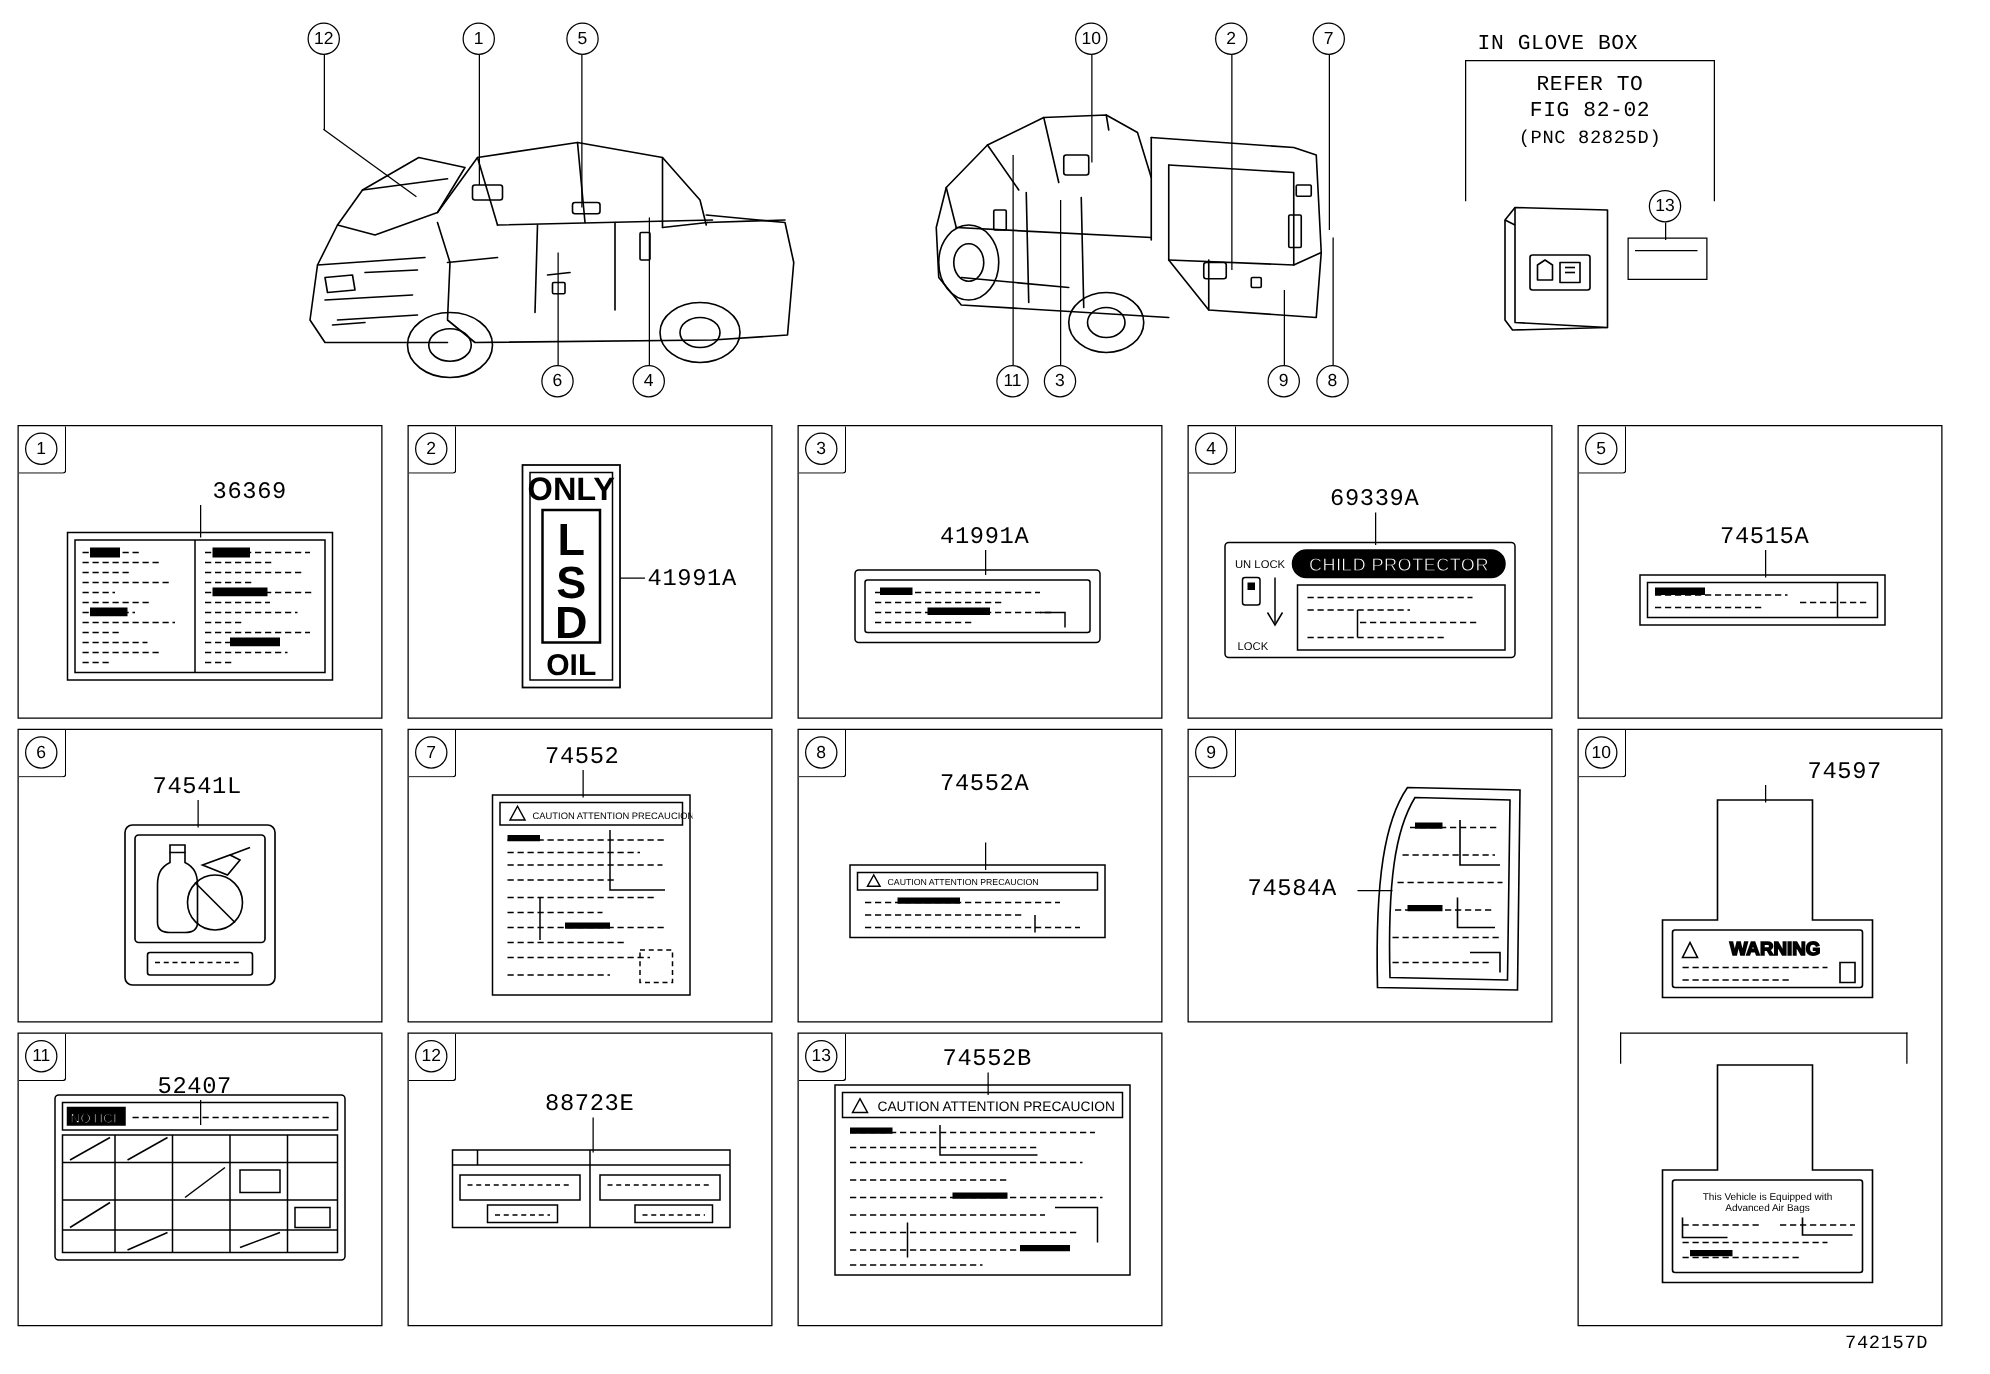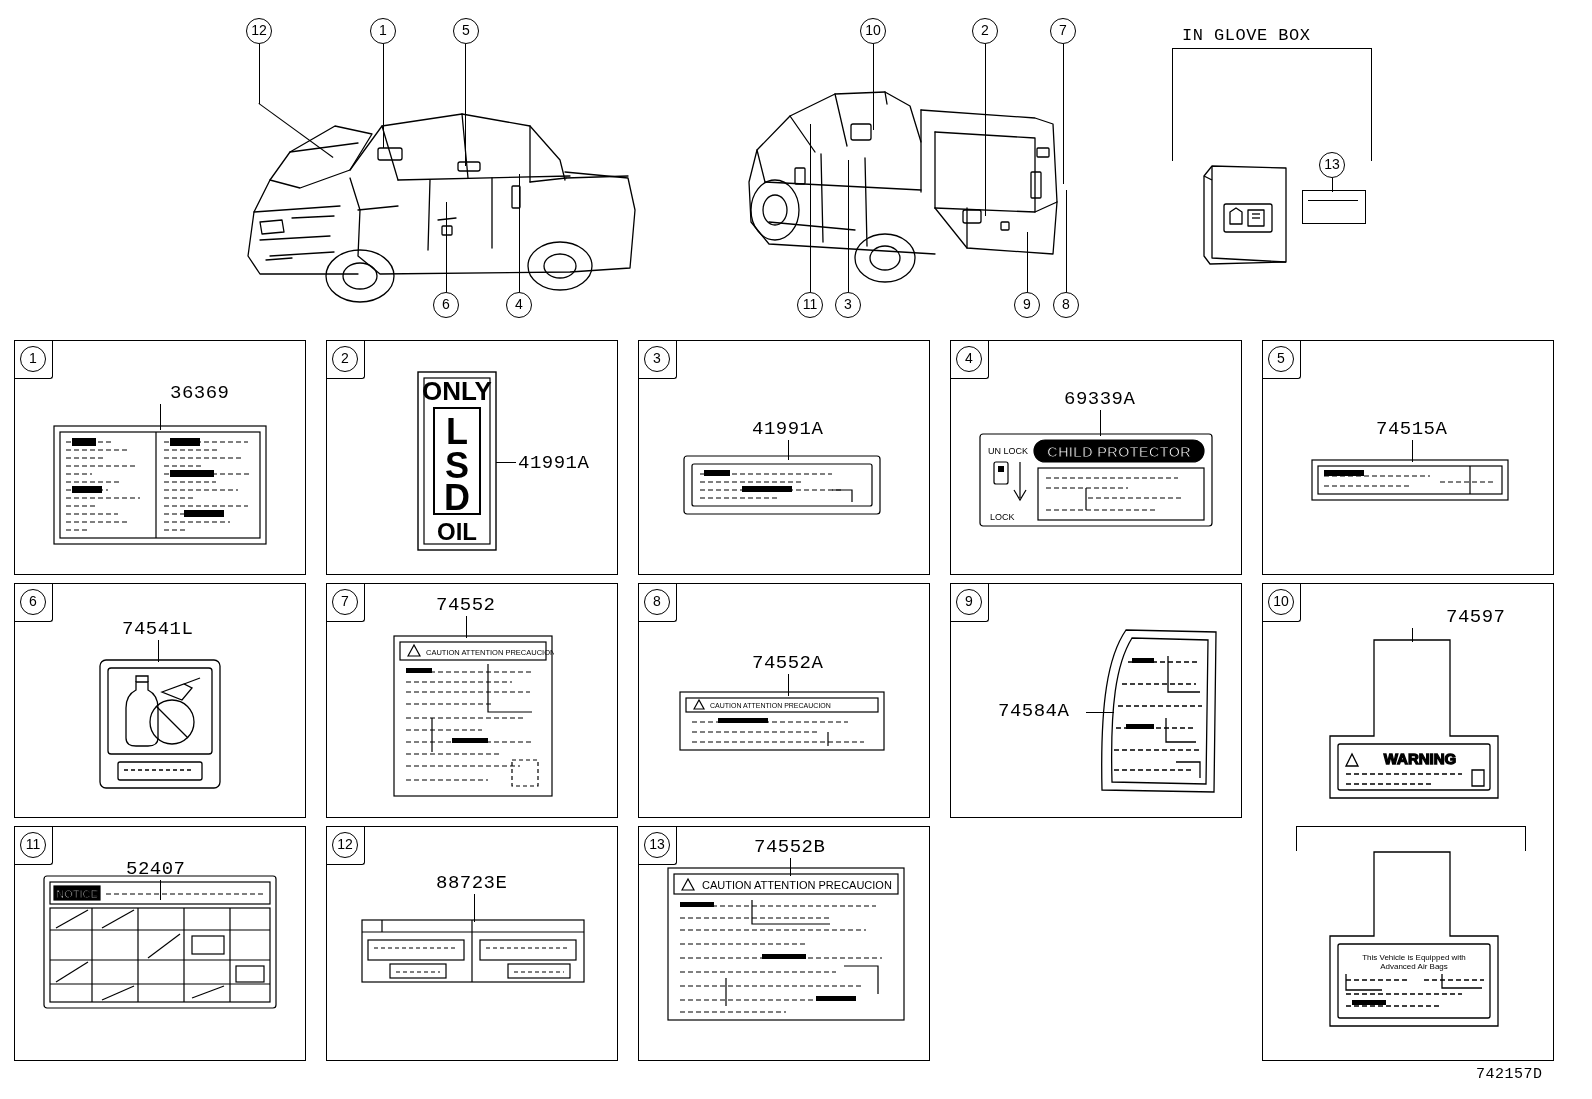--- a/index.html
+++ b/index.html
@@ -236,20 +236,25 @@
   <div class="bubble" style="left:860px; top:18px;">10</div>
   <div class="bubble" style="left:972px; top:18px;">2</div>
   <div class="bubble" style="left:1050px; top:18px;">7</div>
   <div class="bubble" style="left:797px; top:292px;">11</div>
   <div class="bubble" style="left:835px; top:292px;">3</div>
   <div class="bubble" style="left:1014px; top:292px;">9</div>
   <div class="bubble" style="left:1053px; top:292px;">8</div>
 
   <div class="glove-title" style="left:1182px; top:26px;">IN GLOVE BOX</div>
   <div class="glove-box-line" style="left:1172px; top:48px; width:198px; height:112px;"></div>
+  <div class="refer" style="left:1182px; top:58px; width:180px;">
+    <div>REFER TO</div>
+    <div>FIG 82-02</div>
+    <div class="small">(PNC 82825D)</div>
+  </div>
 
   <svg class="illo" style="left:1190px; top:150px; width:110px; height:130px;" viewBox="0 0 110 130">
     <g fill="none" stroke="#000" stroke-width="1.3" stroke-linejoin="round">
       <path d="M14 26 L22 16 L96 18 L96 112 L20 114 L14 106 Z"></path>
       <path d="M22 16 L22 108 L96 112"></path>
       <path d="M14 26 L22 30"></path>
       <rect x="34" y="54" width="48" height="28" rx="2"></rect>
       <path d="M40 62 L46 58 L52 62 L52 74 L40 74 Z"></path>
       <path d="M58 60 L74 60 L74 76 L58 76 Z"></path>
       <path d="M62 64 L70 64"></path>
@@ -450,21 +455,21 @@
       <path d="M120 126 L146 126 L146 152 L120 152 Z" stroke-dasharray="4 3"></path>
       <rect x="14" y="34" width="26" height="5" fill="#000" stroke="none"></rect>
       <rect x="60" y="104" width="36" height="5" fill="#000" stroke="none"></rect>
     </g>
   </svg>
 
   <div class="panel" style="left:638px; top:583px; width:292px; height:235px;">
     <div class="corner"></div>
     <div class="corner-num">8</div>
   </div>
-  <div class="pnum" style="left:752px; top:652px;">74552A</div>
+  <div class="pnum" style="left:752px; top:616px;">74552A</div>
   <div class="lead" style="left:788px; top:674px; width:1.4px; height:22px;"></div>
   <svg class="illo" style="left:678px; top:690px; width:208px; height:62px;" viewBox="0 0 208 62">
     <g fill="none" stroke="#000" stroke-width="1.2">
       <rect x="2" y="2" width="204" height="58"></rect>
       <rect x="8" y="8" width="192" height="14"></rect>
       <path d="M16 19 L21 10 L26 19 Z"></path>
       <text x="32" y="18" font-family="Liberation Sans, sans-serif" font-size="7" fill="#000" stroke="none">CAUTION ATTENTION PRECAUCION</text>
       <g stroke-dasharray="5 3">
         <path d="M14 32 L170 32"></path>
         <path d="M14 42 L140 42"></path>

